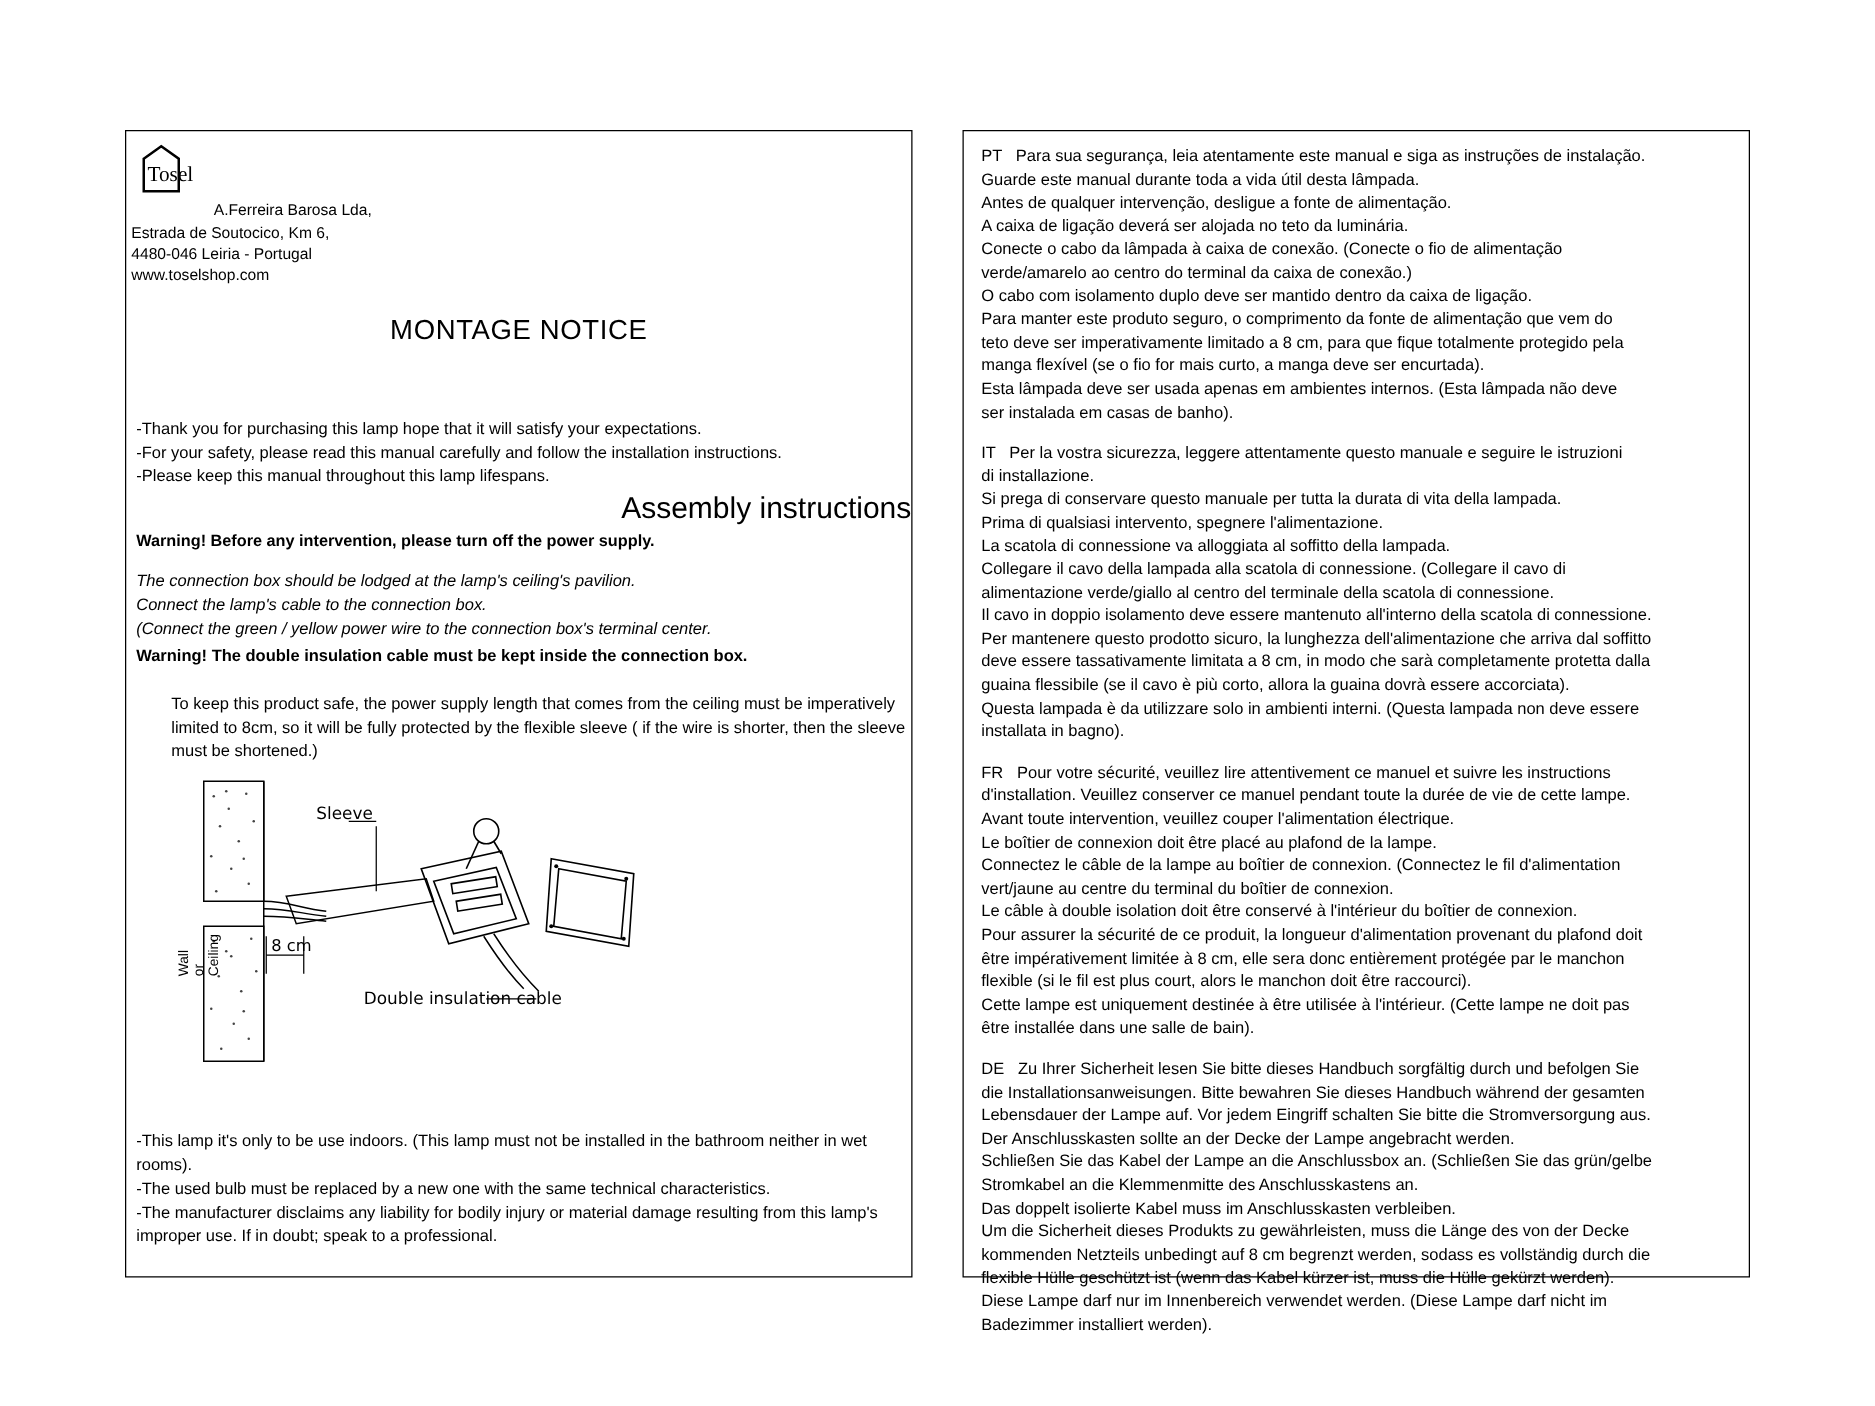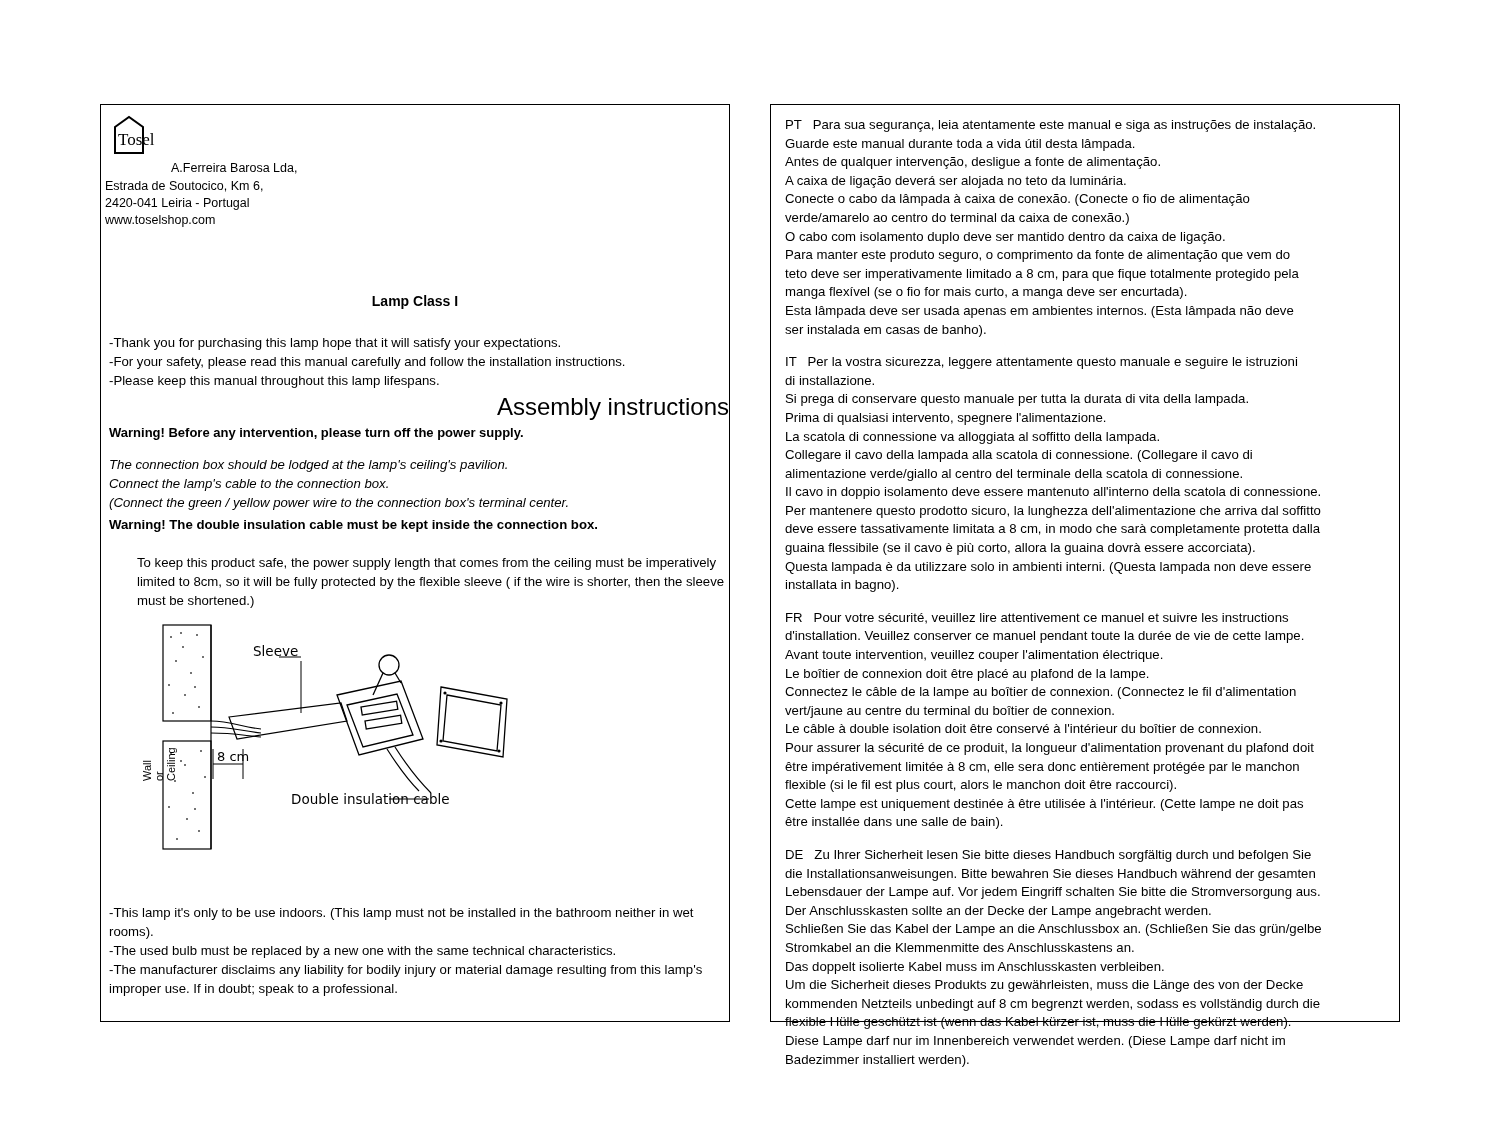--- a/index.html
+++ b/index.html
@@ -181,24 +181,24 @@
     <div class="logo-box">
       <svg width="58" height="48" viewBox="0 0 58 48">
         <path d="M6 14 L20 4 L34 14 L34 40 L6 40 Z" fill="none" stroke="#000" stroke-width="2"></path>
         <text x="9" y="32" font-family="Liberation Serif, serif" font-size="17" fill="#000">Tosel</text>
       </svg>
     </div>
 
     <div class="company-name">A.Ferreira Barosa Lda,</div>
 
     <div class="addr-block addr-line" style="white-space:pre-line;">Estrada de Soutocico, Km 6,
-2420-041 Leiria - Portugal
+4480-046 Leiria - Portugal
 www.toselshop.com</div>
 
-    <div class="title-sub">Lamp Class I</div>
+    <div class="title-main">MONTAGE NOTICE</div>
 
     <div class="intro" style="white-space:pre-line;">-Thank you for purchasing this lamp hope that it will satisfy your expectations.
 -For your safety, please read this manual carefully and follow the installation instructions.
 -Please keep this manual throughout this lamp lifespans.</div>
 
     <div class="sect-assembly">Assembly instructions</div>
 
     <div class="warn1">Warning! Before any intervention, please turn off the power supply.</div>
 
     <div class="para1" style="white-space:pre-line;font-style:italic;">The connection box should be lodged at the lamp's ceiling's pavilion.

